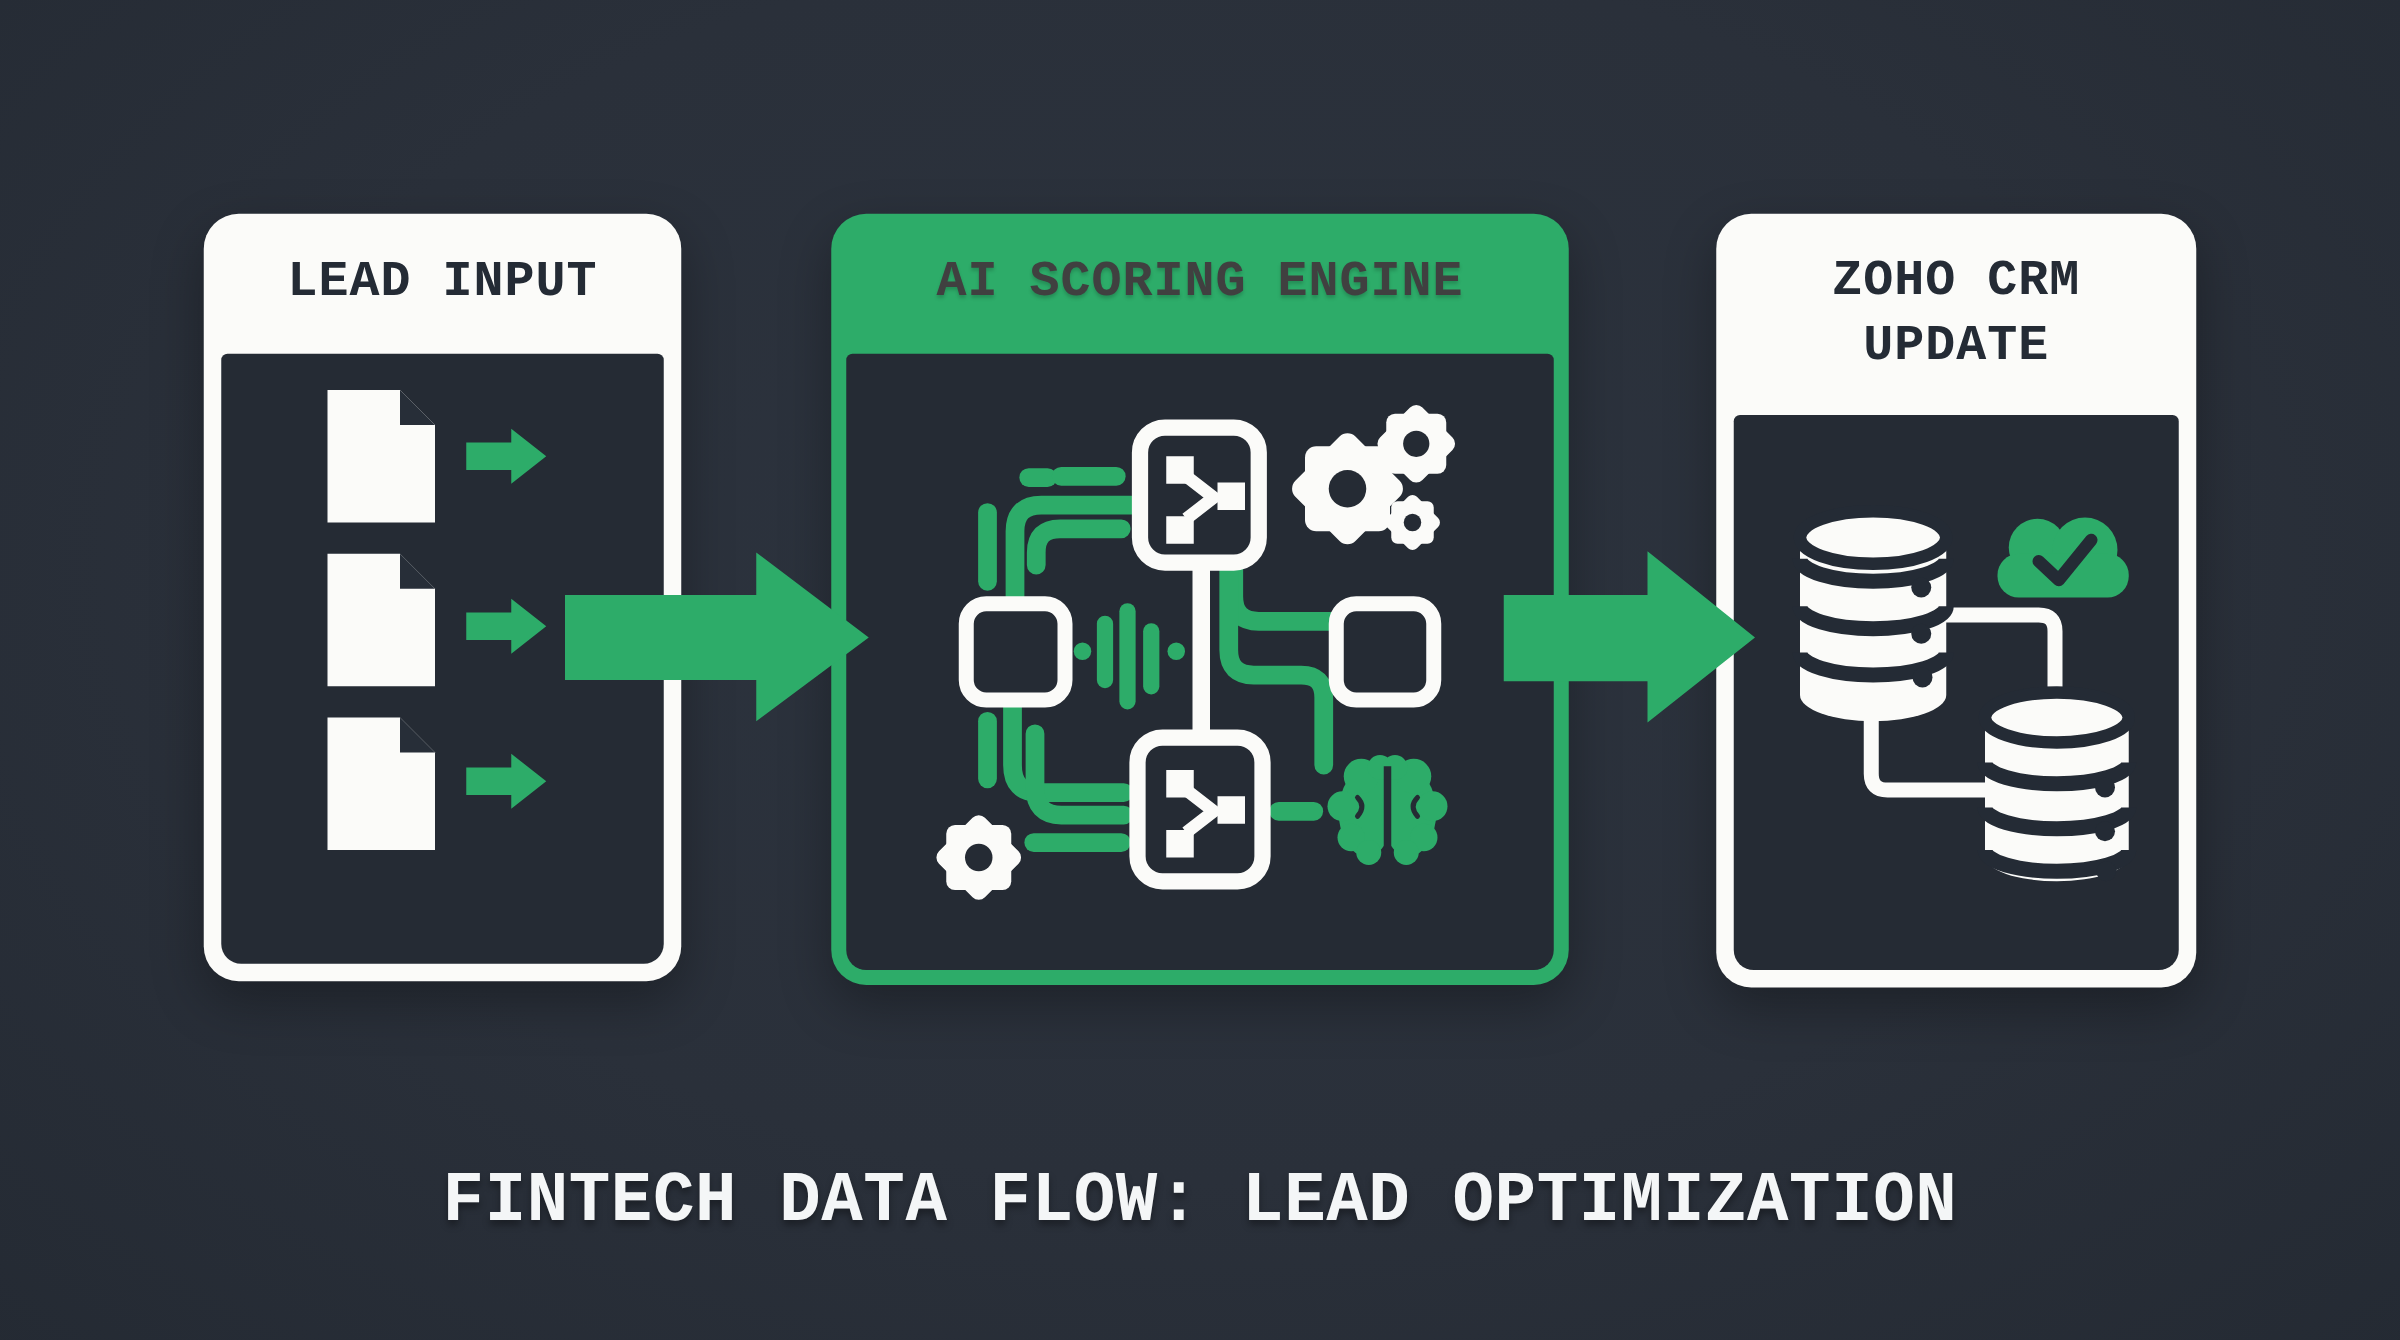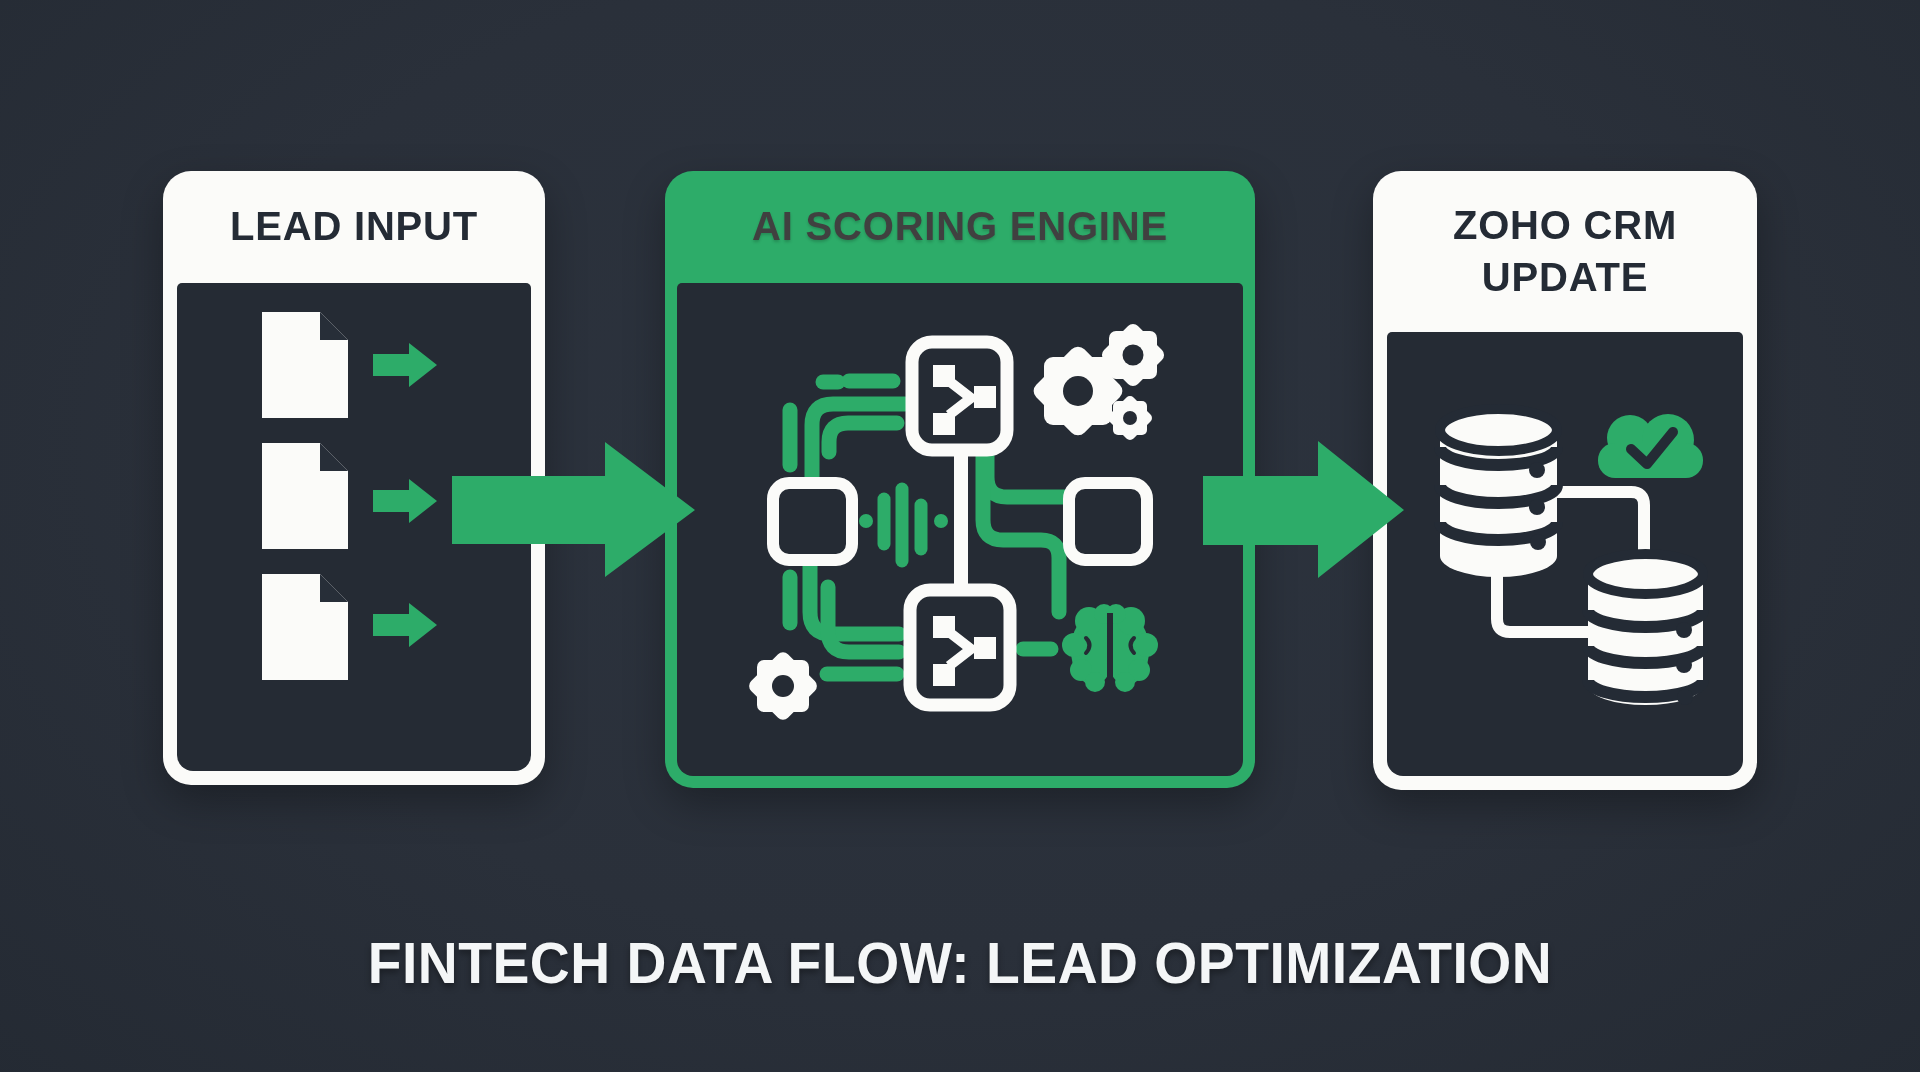--- a/index.html
+++ b/index.html
@@ -11,20 +11,21 @@
   }
   *{margin:0;padding:0;box-sizing:border-box;}
   html,body{width:1920px;height:1072px;overflow:hidden;}
   body{
     font-family:"Liberation Sans","DejaVu Sans",sans-serif;
     background:var(--background);
   }
   .canvas{
     position:relative;width:1920px;height:1072px;
     background:radial-gradient(1400px 900px at 50% 42%, #2c333e 0%, var(--background) 55%, #242a33 100%);
+    font-family:Liberation Mono, monospace;
   }
   .panel{position:absolute;border-radius:28px;box-shadow:0 16px 42px rgba(0,0,0,.30);}
   .panel .pbody{position:absolute;background:var(--panel-interior);border-radius:5px 5px 16px 16px;}
   .panel h2{
     position:absolute;left:0;right:0;top:0;
     display:flex;align-items:center;justify-content:center;text-align:center;
     font-weight:700;letter-spacing:.8px;line-height:1.28;
   }
   .panel-white{background:var(--white);}
   .panel-white h2{color:var(--dark-text);}

